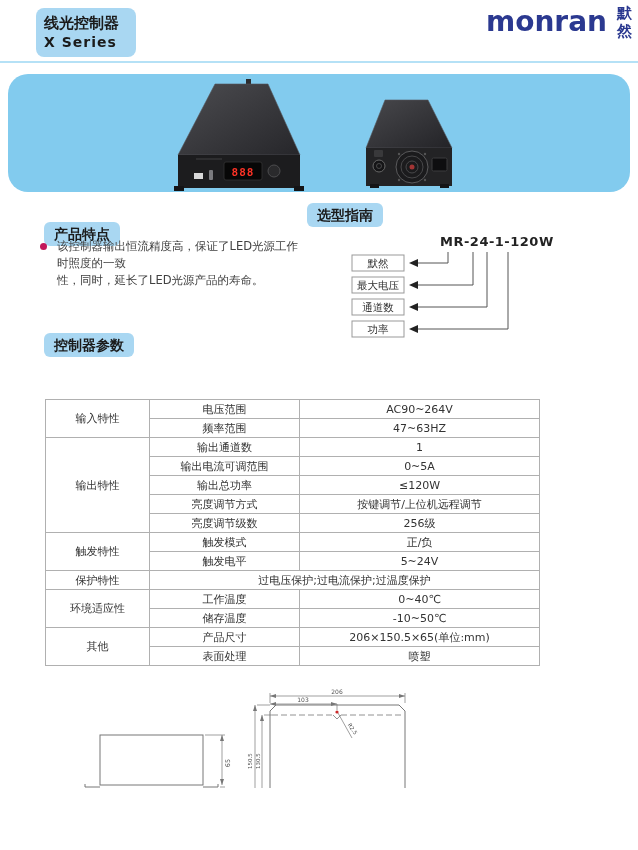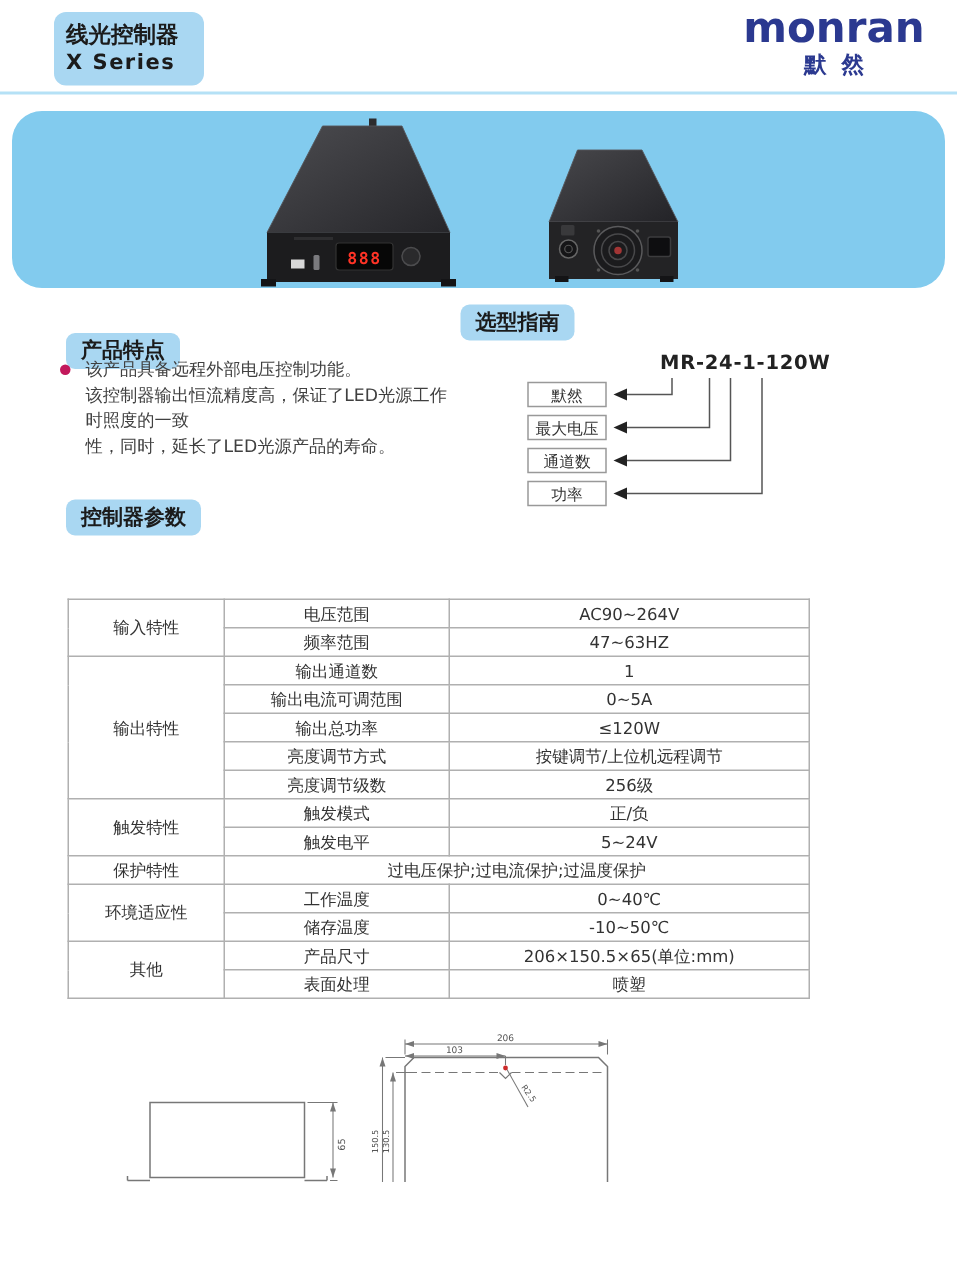--- a/index.html
+++ b/index.html
@@ -12,21 +12,21 @@
   
   .title-box {
     position: absolute; left: 36px; top: 8px; width: 100px; height: 49px;
     background: #a9d7f2; border-radius: 8px; padding: 4px 8px;
     display: flex; flex-direction: column; justify-content: center;
   }
   .title-line1 { font-size: 15px; font-weight: bold; color: #1b1b1b; line-height: 20px; white-space: nowrap; }
   .title-line2 { font-size: 14px; font-weight: bold; color: #1b1b1b; line-height: 19px; white-space: nowrap; letter-spacing: 1px;}
   .logo-wrap {
     position: absolute; left: 486px; top: 4px; width: 140px;
-    display: flex; flex-direction: column; align-items: center;
+    display: flex; flex-direction: row; align-items: center;
   }
   .logo-main { font-size: 28px; font-weight: 900; color: #2b3990; letter-spacing: 0px; line-height: 30px; }
   .logo-cn { font-size: 15px; font-weight: bold; color: #2b3990; letter-spacing: 10px; line-height: 18px; margin-left: 10px;}
   .header-rule { position: absolute; left: 0; top: 61px; width: 638px; height: 2px; background: #b5e1f6; }
   
   .banner {
     position: absolute; left: 8px; top: 74px; width: 622px; height: 118px;
     background: #82cbee; border-radius: 20px;
   }
   
@@ -128,21 +128,20 @@
         <rect x="424" y="84" width="15" height="13" rx="1.5" fill="#0e0e10" stroke="#3c3c3e" stroke-width="1"></rect>
       </g>
     </svg>
   </div>
 
   <div class="chip" style="left:44px; top:203px;margin-top:19px;">产品特点</div>
   <div class="features">
     <div class="bullet">
       <span class="dot"></span>
       <div class="bullet-text">
-        <div>该产品具备远程外部电压控制功能。</div>
         <div>该控制器输出恒流精度高，保证了LED光源工作时照度的一致</div>
         <div>性，同时，延长了LED光源产品的寿命。</div>
       </div>
     </div>
   </div>
 
   <div class="chip" style="left:307px; top:203px;">选型指南</div>
   <svg class="sel-svg" width="338" height="124" viewBox="0 0 338 124">
     <text class="sel-model" x="140" y="20">MR-24-1-120W</text>
 

